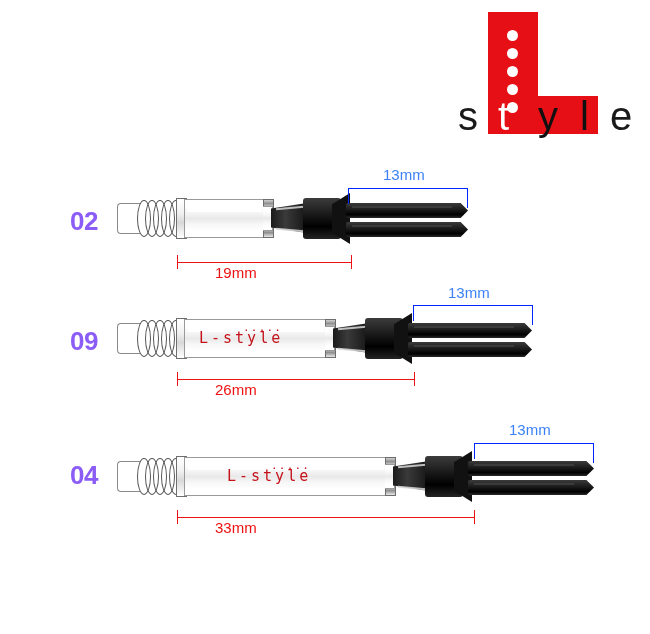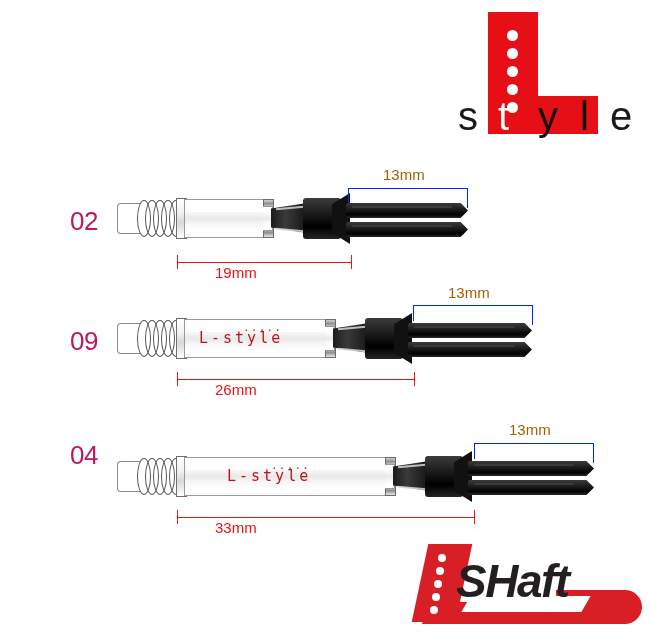--- a/index.html
+++ b/index.html
@@ -54,22 +54,22 @@
   .brand-lstyle .ch-y { left: 86px; color:#101010; }
   .brand-lstyle .ch-l { left: 128px; color:#101010; }
   .brand-lstyle .ch-e { left: 158px; color:#1a1a1a; }
 
   
   .row { position: absolute; left: 0; width: 650px; }
   .row-label {
     position: absolute;
     left: 70px;
     font-size: 26px;
-    font-weight: normal;
-    color: #be185d;
+    font-weight: bold;
+    color: #8b5cf6;
     letter-spacing: -0.5px;
   }
 
   
   .tip-cap {
     position: absolute;
     border: 1.3px solid #8a8a8a;
     border-right: none;
     background: #ffffff;
     border-radius: 4px 0 0 4px;
@@ -155,21 +155,21 @@
   .dim .bar { position: absolute; height: 0; border-top-width: 1.6px; border-top-style: solid; }
   .dim .tick { position: absolute; width: 0; border-left-width: 1.6px; border-left-style: solid; }
   .dim .dlabel {
     position: absolute;
     font-size: 15px;
     white-space: nowrap;
     font-weight: 500;
   }
   .dim-blue .bar { border-top-color: #0026ff; }
   .dim-blue .tick { border-left-color: #0026ff; }
-  .dim-blue .dlabel { color: #a16207; }
+  .dim-blue .dlabel { color: #3b82f6; }
   .dim-red .bar { border-top-color: #ee1111; }
   .dim-red .tick { border-left-color: #ee1111; }
   .dim-red .dlabel { color: #ee1111; }
 
   
   .brand-lshaft {
     position: absolute;
     left: 408px;
     top: 540px;
     width: 238px;
@@ -342,21 +342,21 @@
 
     <div class="dim dim-red">
       <div class="bar" style="left:177px; top:379px; width:238px;"></div>
       <div class="tick" style="left:177px; top:372px; height:14px;"></div>
       <div class="tick" style="left:414px; top:372px; height:14px;"></div>
       <div class="dlabel" style="left:215px; top:381px;">26mm</div>
     </div>
   </div>
 
   <div class="row" style="top:0">
-    <div class="row-label" style="top:440px">04</div>
+    <div class="row-label" style="top:460px">04</div>
 
     <div class="tip-cap" style="left:117px; top:461px; width:22px; height:29px;"></div>
     <div class="threads">
       <div class="thread-coil" style="left:137px; top:458px; width:12px; height:35px;"></div>
       <div class="thread-coil" style="left:145px; top:458px; width:12px; height:35px;"></div>
       <div class="thread-coil" style="left:153px; top:458px; width:12px; height:35px;"></div>
       <div class="thread-coil" style="left:161px; top:458px; width:12px; height:35px;"></div>
       <div class="thread-coil" style="left:169px; top:458px; width:12px; height:35px;"></div>
     </div>
     <div class="collar" style="left:176px; top:456px; width:9px; height:39px;"></div>
@@ -395,26 +395,14 @@
     </div>
 
     <div class="dim dim-red">
       <div class="bar" style="left:177px; top:517px; width:298px;"></div>
       <div class="tick" style="left:177px; top:510px; height:14px;"></div>
       <div class="tick" style="left:474px; top:510px; height:14px;"></div>
       <div class="dlabel" style="left:215px; top:519px;">33mm</div>
     </div>
   </div>
 
-  <div class="brand-lshaft">
-    <div class="lsh-l"></div>
-    <div class="lsh-foot"></div>
-    <div class="lsh-swoosh"></div>
-    <div class="lsh-cut"></div>
-    <div class="lsh-dot" style="top:14px; left:30px;"></div>
-    <div class="lsh-dot" style="top:27px; left:28px;"></div>
-    <div class="lsh-dot" style="top:40px; left:26px;"></div>
-    <div class="lsh-dot" style="top:53px; left:24px;"></div>
-    <div class="lsh-dot" style="top:66px; left:22px;"></div>
-    <div class="lsh-text">SHaft</div>
-  </div>
 
 </div>
 
 </body></html>

